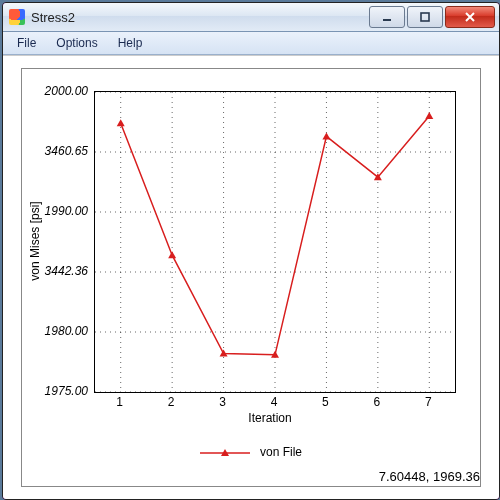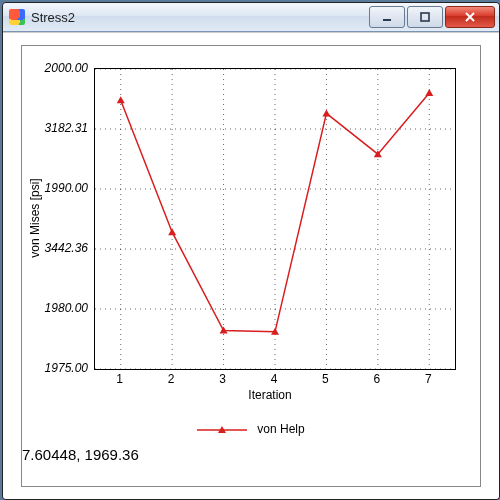--- a/index.html
+++ b/index.html
@@ -134,22 +134,22 @@
     gap: 10px;
     font-size: 12px;
   }
   .legend-line {
     width: 50px; height: 10px; position: relative;
   }
   .status-coord {
     position: absolute;
     left:0; right:0;
     top: 400px;
-    text-align: left;
-    font-size: 15px;
+    text-align: right;
+    font-size: 13px;
   }
 </style>
 </head>
 <body>
 
 <div class="window">
 
   <div class="titlebar">
     <div class="app-icon"></div>
     <div class="title">Stress2</div>
@@ -165,20 +165,25 @@
           </svg>
       </div>
       <div class="winbtn close">
         <svg width="12" height="10">
             <path d="M2 1 L10 9 M10 1 L2 9" stroke="currentColor" stroke-width="2"></path>
           </svg>
       </div>
     </div>
   </div>
 
+  <div class="menubar">
+    <div class="menuitem">File</div>
+    <div class="menuitem">Options</div>
+    <div class="menuitem">Help</div>
+  </div>
 
   <div class="content">
     <div class="chart-wrap">
 
       <div class="plot-area">
         <svg id="plot-svg" width="360" height="300" style="display:block">
             <line x1="25.71428571428571" y1="0" x2="25.71428571428571" y2="300" stroke="#000" stroke-width="0.6" stroke-dasharray="1 4"></line>
             <line x1="77.14285714285714" y1="0" x2="77.14285714285714" y2="300" stroke="#000" stroke-width="0.6" stroke-dasharray="1 4"></line>
             <line x1="128.57142857142858" y1="0" x2="128.57142857142858" y2="300" stroke="#000" stroke-width="0.6" stroke-dasharray="1 4"></line>
             <line x1="180" y1="0" x2="180" y2="300" stroke="#000" stroke-width="0.6" stroke-dasharray="1 4"></line>
@@ -205,41 +210,41 @@
       <div class="ylabel-wrap">
         <span>von Mises [psi]</span>
       </div>
       <div class="xlabel">Iteration</div>
 
       <div id="yticks">
           <div class="ytick" style="top: 322px; text-align: right;">1975.00</div>
           <div class="ytick" style="top: 262px;">1980.00</div>
           <div class="ytick" style="top: 202px;">3442.36</div>
           <div class="ytick" style="top: 142px;">1990.00</div>
-          <div class="ytick" style="top: 82px;">3182.31</div>
+          <div class="ytick" style="top: 82px;">3460.65</div>
           <div class="ytick" style="top: 22px;">2000.00</div>
         </div>
       <div id="xticks">
           <div class="xtick" style="left: 97.7143px;">1</div>
           <div class="xtick" style="left: 149.143px;">2</div>
           <div class="xtick" style="left: 200.571px;">3</div>
           <div class="xtick" style="left: 252px;">4</div>
           <div class="xtick" style="left: 303.429px;">5</div>
           <div class="xtick" style="left: 354.857px;">6</div>
           <div class="xtick" style="left: 406.286px;">7</div>
         </div>
 
       <div class="legend">
         <div class="legend-line">
           <svg width="50" height="10">
               <line x1="0" y1="5" x2="50" y2="5" stroke="#d81e1e" stroke-width="1.5"></line>
               <polygon points="25,1 29,8 21,8" fill="#d81e1e"></polygon>
             </svg>
         </div>
-        <span>von Help</span>
+        <span>von File</span>
       </div>
 
       <div class="status-coord">7.60448, 1969.36</div>
 
     </div>
   </div>
 
 </div>
 
 </body></html>

